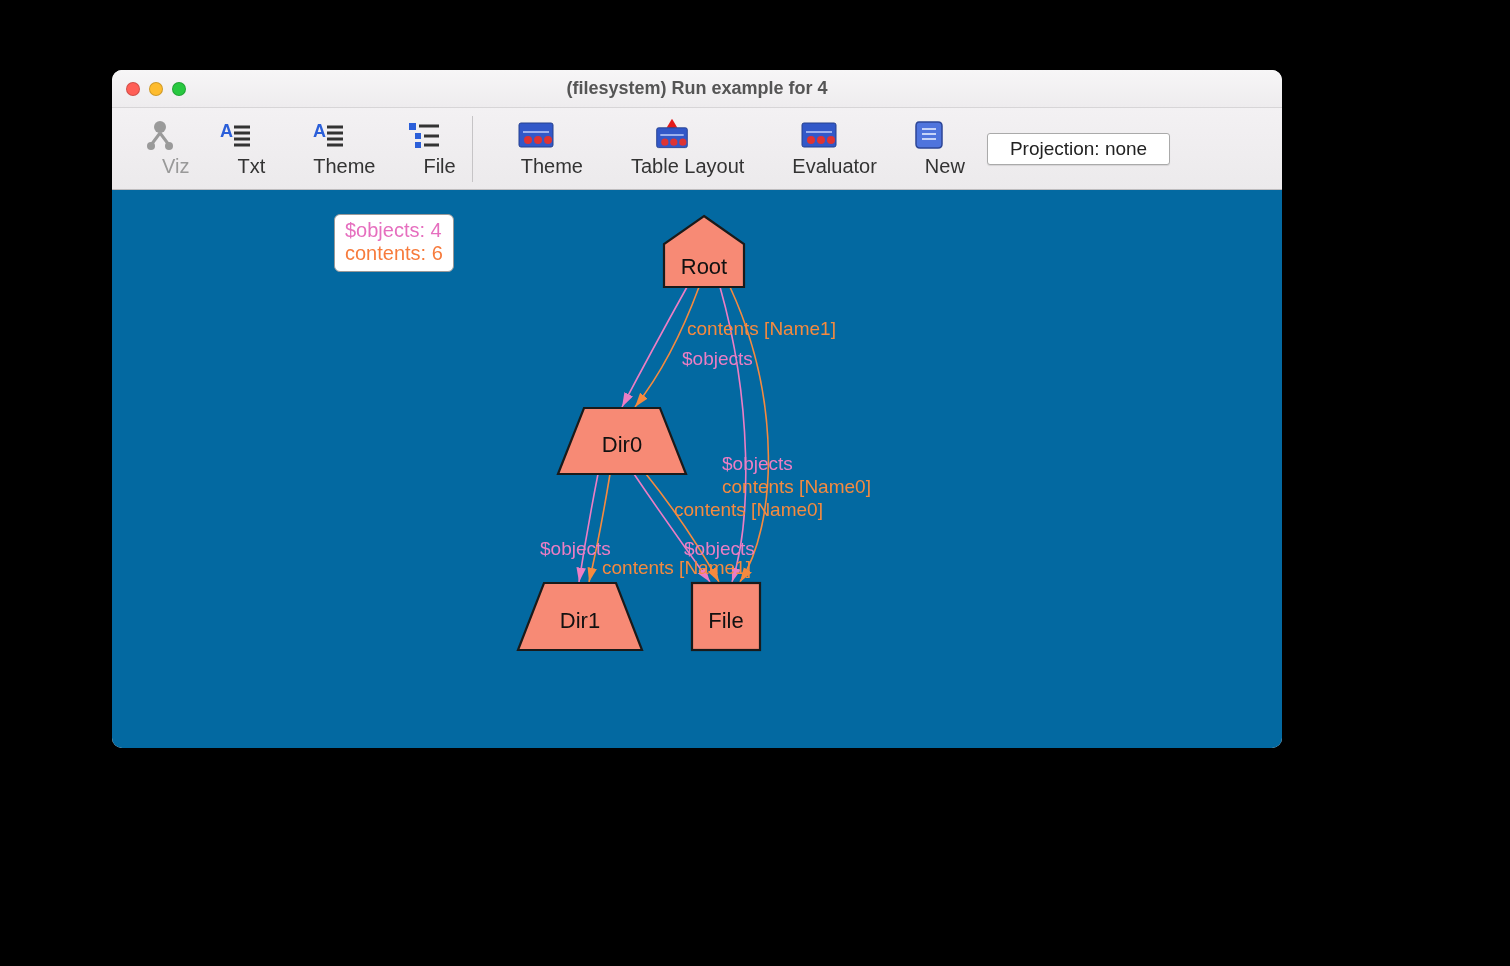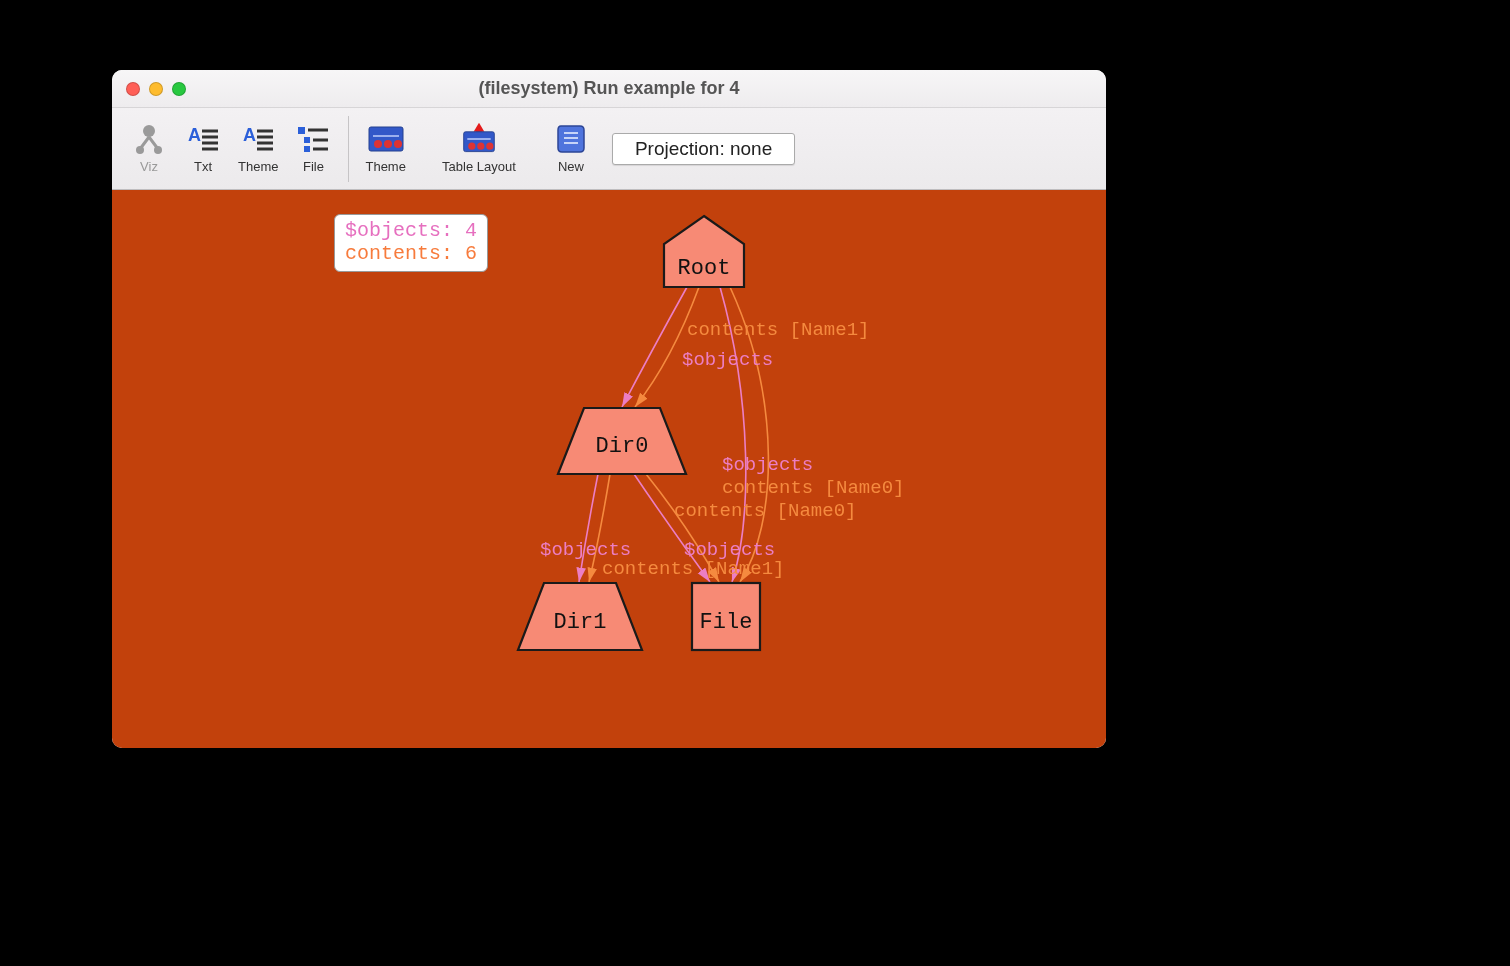--- a/index.html
+++ b/index.html
@@ -9,21 +9,21 @@
     background: #000;
     width: 1510px;
     height: 966px;
     font-family: -apple-system, "Helvetica Neue", Arial, sans-serif;
     position: relative;
   }
   .window {
     position: absolute;
     left: 112px;
     top: 70px;
-    width: 994px;
+    width: 1170px;
     height: 678px;
     background: #fff;
     border-radius: 10px;
     box-shadow: 0 20px 60px rgba(0,0,0,0.5);
     overflow: hidden;
   }
   .titlebar {
     height: 38px;
     background: linear-gradient(#f7f6f7, #eeecee);
     border-bottom: 1px solid #d7d5d7;
@@ -67,23 +67,24 @@
     justify-content: flex-end;
     padding: 4px 8px 6px;
     min-width: 54px;
     cursor: pointer;
   }
   .tb-item .iconbox {
     width: 36px; height: 36px;
     display: flex; align-items:center; justify-content:center;
   }
   .tb-item .lbl {
-    font-size: 13px;
+    font-size: 20px;
     color: #333;
     margin-top: 2px;
+    margin-left: 32px;
   }
   .tb-item.disabled .lbl { color:#999; }
   .tb-sep {
     width: 1px;
     height: 66px;
     background: #c6c4c6;
     margin: 0 8px;
   }
   .proj {
     margin-left: 14px;
@@ -92,23 +93,22 @@
     font-size: 19px;
     padding: 4px 22px;
     color: #222;
     border-radius: 3px;
     box-shadow: 0 1px 1px rgba(0,0,0,0.1);
   }
   .canvas {
     position: relative;
     width: 100%;
     height: calc(100% - 38px - 82px);
-    background: #c2410c;
+    background: #0369a1;
     overflow: hidden;
-    font-family: Liberation Mono, monospace;
   }
   .legend {
     position: absolute;
     left: 222px;
     top: 24px;
     border: 1.5px solid #999;
     border-radius: 6px;
     padding: 4px 10px 6px;
     font-size: 20px;
     line-height: 1.15;
@@ -215,20 +215,32 @@
           <line x1="7" y1="18" x2="33" y2="18" stroke="#9bb0ee" stroke-width="2"></line>
           <circle cx="12" cy="26" r="4" fill="#d33"></circle>
           <circle cx="22" cy="26" r="4" fill="#d33"></circle>
           <circle cx="32" cy="26" r="4" fill="#d33"></circle>
         </svg>
       </div>
       <div class="lbl">Table Layout</div>
     </div>
     <div class="tb-item">
       <div class="iconbox">
+        <svg width="36" height="30" viewBox="0 0 36 30">
+          <rect x="1" y="3" width="34" height="24" rx="2" fill="#3258c8" stroke="#24408f" stroke-width="1"></rect>
+          <line x1="5" y1="12" x2="31" y2="12" stroke="#9bb0ee" stroke-width="2"></line>
+          <circle cx="10" cy="20" r="4" fill="#d33"></circle>
+          <circle cx="20" cy="20" r="4" fill="#d33"></circle>
+          <circle cx="30" cy="20" r="4" fill="#d33"></circle>
+        </svg>
+      </div>
+      <div class="lbl">Evaluator</div>
+    </div>
+    <div class="tb-item">
+      <div class="iconbox">
         <svg width="32" height="34" viewBox="0 0 32 34">
           <path d="M6 4 Q3 4 3 8 L3 26 Q3 30 7 30 L25 30 Q29 30 29 26 L29 8 Q29 4 25 4 Z" fill="#4f74dd" stroke="#2c4596" stroke-width="1.5"></path>
           <line x1="9" y1="11" x2="23" y2="11" stroke="#c7d4f8" stroke-width="2"></line>
           <line x1="9" y1="16" x2="23" y2="16" stroke="#c7d4f8" stroke-width="2"></line>
           <line x1="9" y1="21" x2="23" y2="21" stroke="#c7d4f8" stroke-width="2"></line>
         </svg>
       </div>
       <div class="lbl">New</div>
     </div>
 

